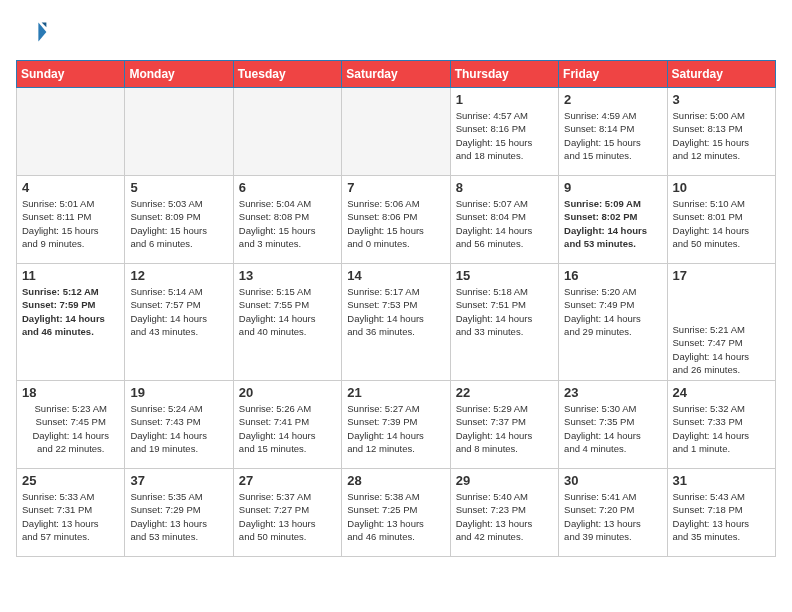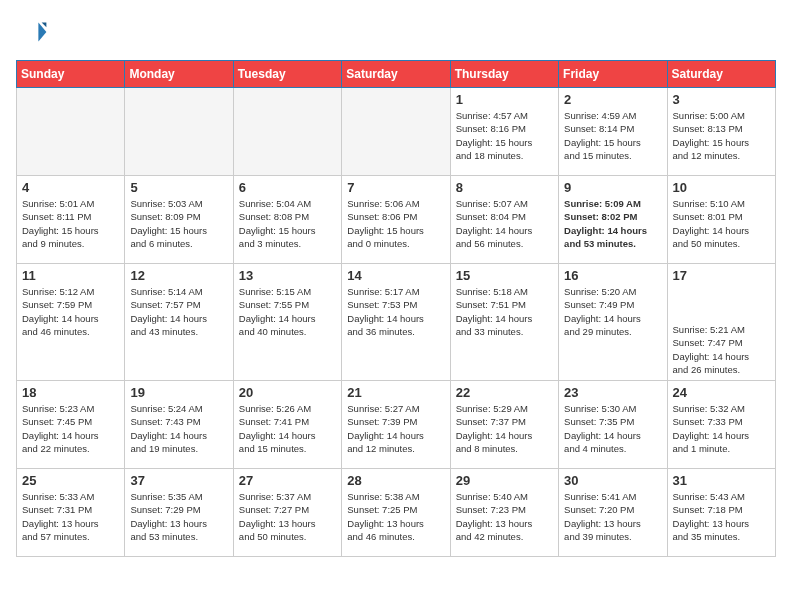--- a/index.html
+++ b/index.html
@@ -199,21 +199,21 @@
           <span class="day-num">10</span>
           <div class="day-info" style="white-space: pre-line;">Sunrise: 5:10 AM
 Sunset: 8:01 PM
 Daylight: 14 hours
 and 50 minutes.</div>
         </td>
       </tr>
       <tr>
         <td>
           <span class="day-num">11</span>
-          <div class="day-info" style="white-space: pre-line;">Sunrise: 5:12 AM
+          <div class="day-info" style="white-space: pre-line; font-weight: bold;">Sunrise: 5:12 AM
 Sunset: 7:59 PM
 Daylight: 14 hours
 and 46 minutes.</div>
         </td>
         <td>
           <span class="day-num">12</span>
           <div class="day-info" style="white-space: pre-line;">Sunrise: 5:14 AM
 Sunset: 7:57 PM
 Daylight: 14 hours
 and 43 minutes.</div>
@@ -250,21 +250,21 @@
           <span class="day-num">17</span>
           <div class="day-info" style="white-space: pre-line; margin-top: 40px;">Sunrise: 5:21 AM
 Sunset: 7:47 PM
 Daylight: 14 hours
 and 26 minutes.</div>
         </td>
       </tr>
       <tr>
         <td>
           <span class="day-num">18</span>
-          <div class="day-info" style="white-space: pre-line;">Sunrise: 5:23 AM
+          <div class="day-info" style="white-space: pre-line; text-align: center;">Sunrise: 5:23 AM
 Sunset: 7:45 PM
 Daylight: 14 hours
 and 22 minutes.</div>
         </td>
         <td>
           <span class="day-num">19</span>
           <div class="day-info" style="white-space: pre-line;">Sunrise: 5:24 AM
 Sunset: 7:43 PM
 Daylight: 14 hours
 and 19 minutes.</div>

